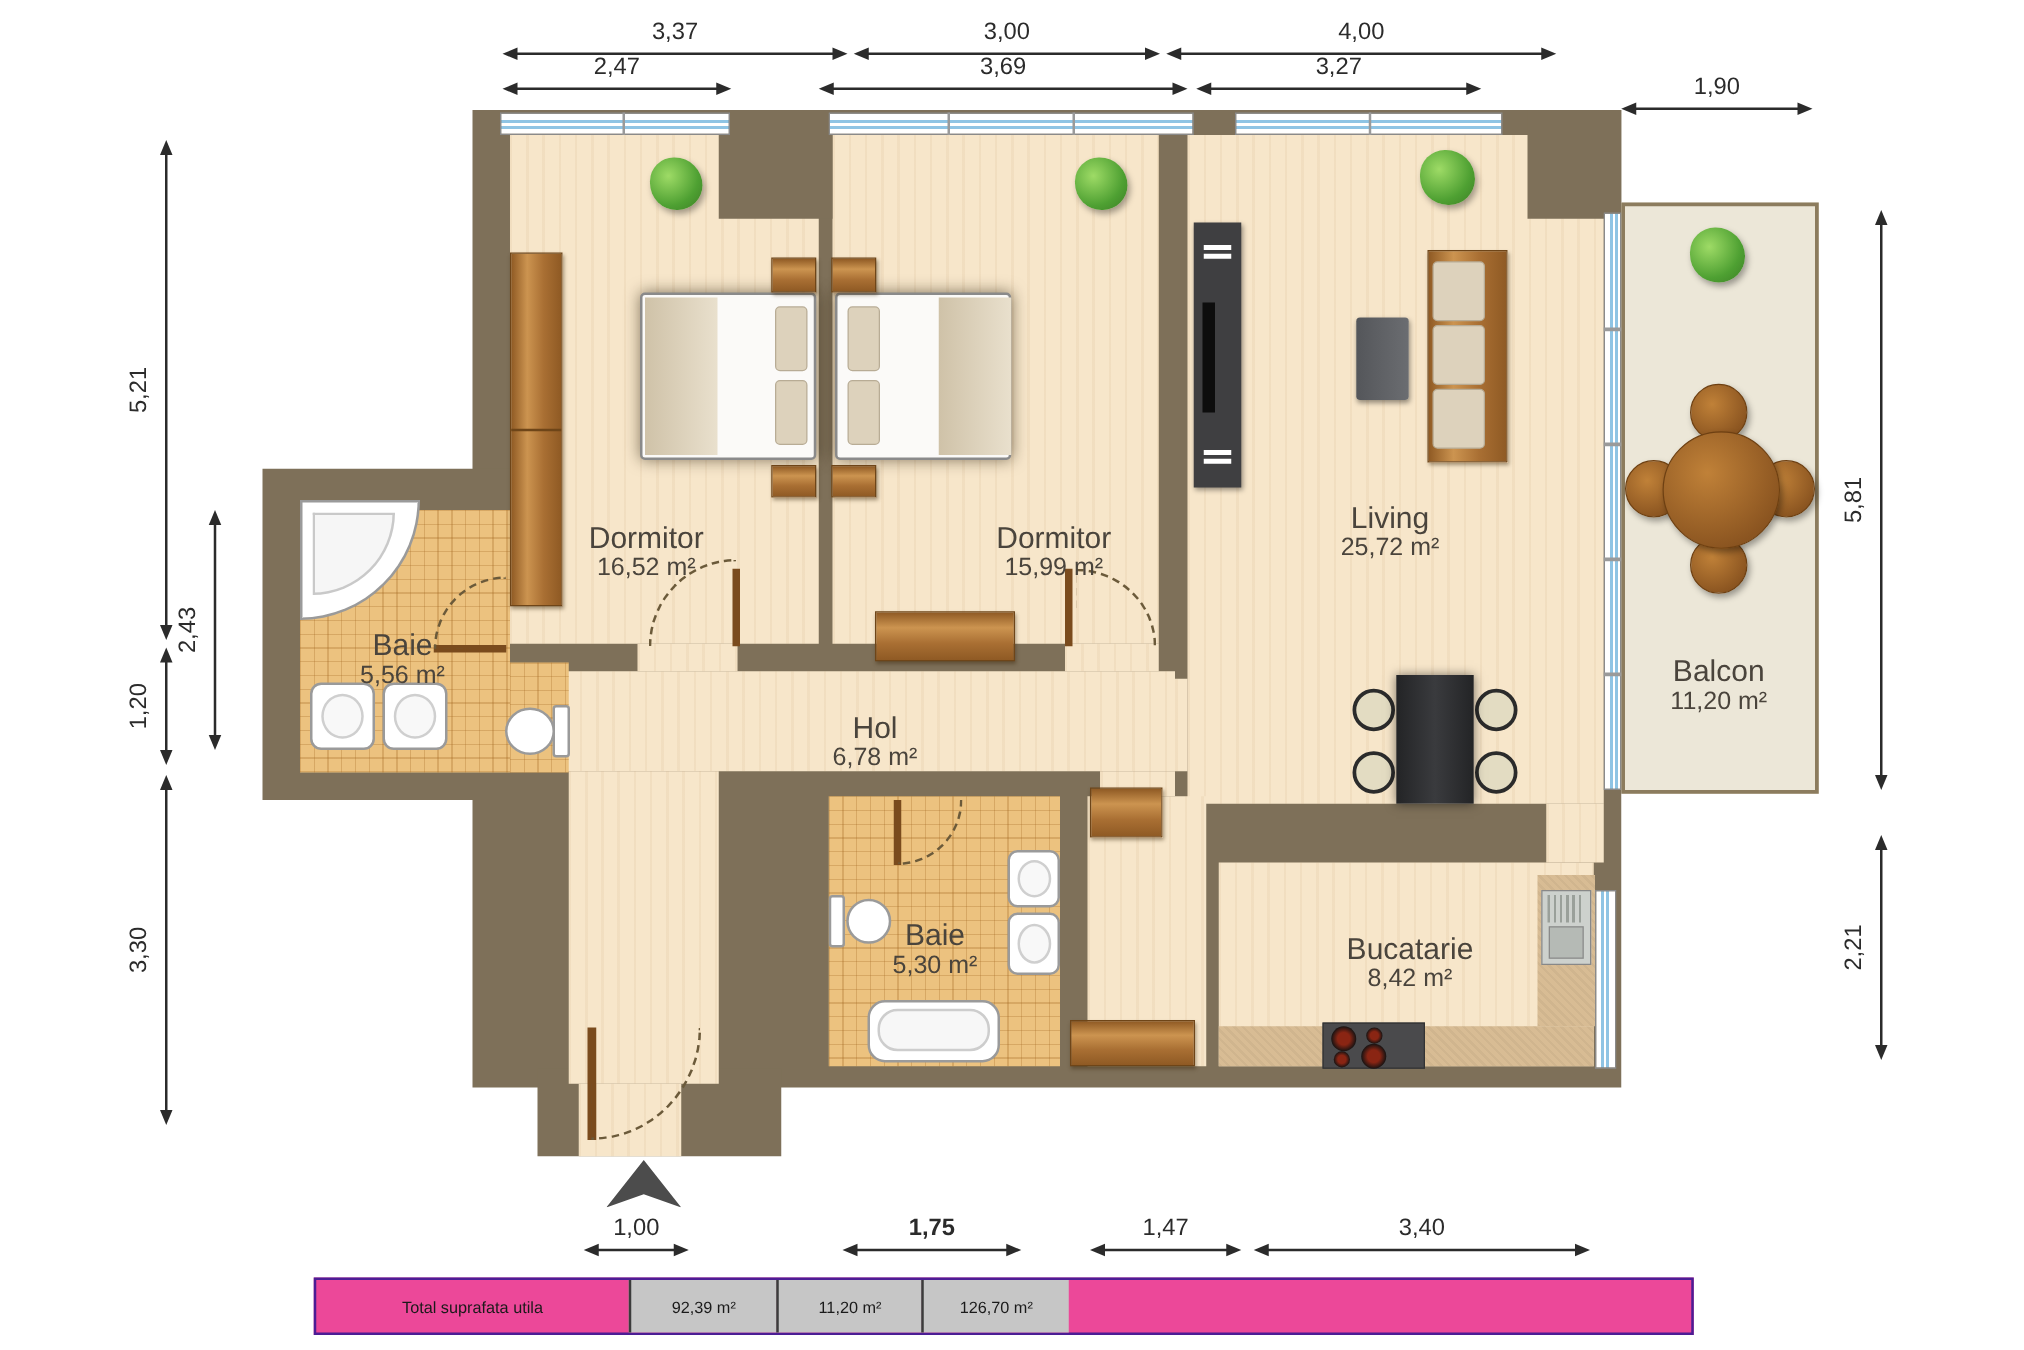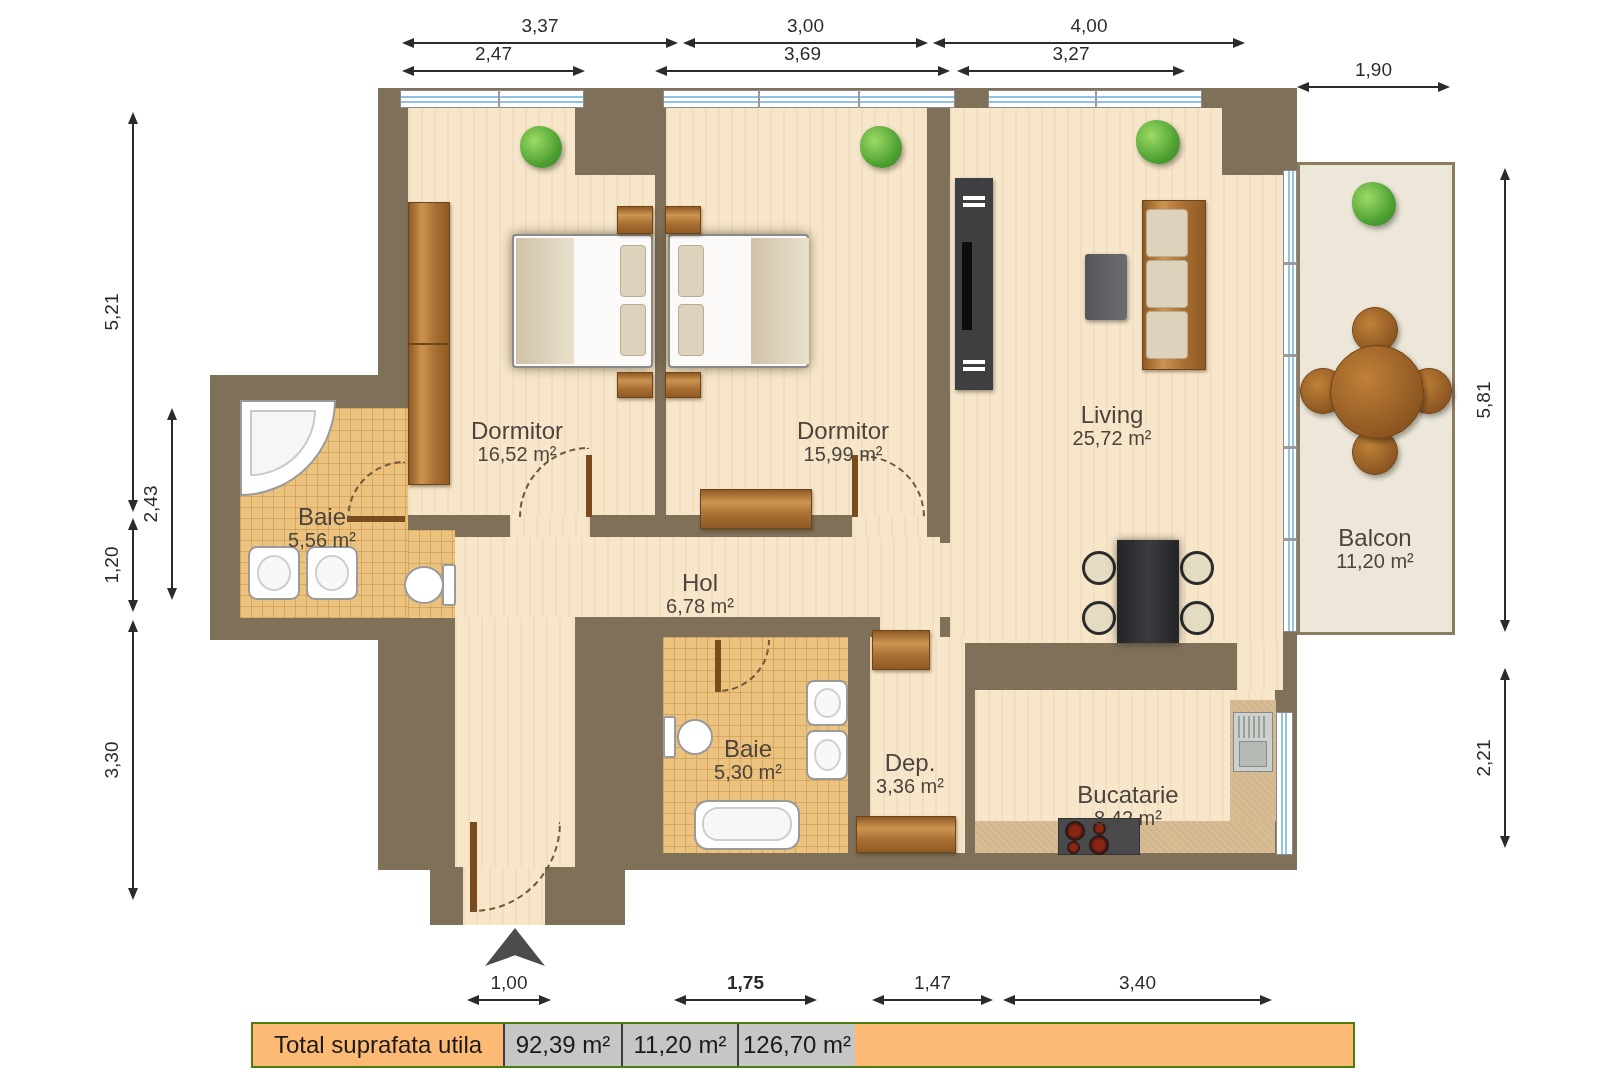--- a/index.html
+++ b/index.html
@@ -50,21 +50,21 @@
   .dchair{position:absolute;width:34px;height:34px;border-radius:50%;background:#e3dcc2;border:3px solid #2b2b2b;box-sizing:border-box;}
   .bitem{position:absolute;border-radius:50%;background:radial-gradient(circle at 38% 35%,#c08138,#8a5420 75%);border:1px solid #6e4012;box-shadow:2px 3px 5px rgba(0,0,0,.35);}
   .white{background:#fff;border:2px solid #9a9a9a;}
   .leaf{background:#7a4b1d;}
   .arc{position:absolute;border:0 dashed #6b5a3a;}
   .arc-tl{border-left-width:2px;border-top-width:2px;border-style:dashed;border-top-left-radius:100% 100%;}
   .arc-tr{border-right-width:2px;border-top-width:2px;border-style:dashed;border-top-right-radius:100% 100%;}
   .arc-br{border-right-width:2px;border-bottom-width:2px;border-style:dashed;border-bottom-right-radius:100% 100%;}
   
   #sumtable{position:absolute;left:251px;top:1022px;width:1100px;height:42px;display:flex;
-            border:2px solid #4d7c0f;background:#fdba74;font-size:24px;color:#1a1a1a;}
+            border:2px solid #4c1d95;background:#ec4899;font-size:13px;color:#1a1a1a;}
   #sumtable .cell{display:flex;align-items:center;justify-content:center;border-left:2px solid #3c3c3c;box-sizing:border-box;}
   #sumtable .cell:first-child{border-left:0;}
   #sumtable .val{background:#c6c6c6;}
   .northarrow{background:#4c4c4c;clip-path:polygon(50% 0,100% 100%,50% 72%,0 100%);}
 </style>
 </head>
 <body>
 
 <div id="stage">
 
@@ -230,25 +230,21 @@
     <div class="ar">5,56 m²</div>
   </div>
   <div class="rlabel" style="left:590px;top:570px;">
     <div class="nm">Hol</div>
     <div class="ar">6,78 m²</div>
   </div>
   <div class="rlabel" style="left:638px;top:736px;">
     <div class="nm">Baie</div>
     <div class="ar">5,30 m²</div>
   </div>
-  <div class="rlabel" style="left:800px;top:750px;">
-    <div class="nm">Dep.</div>
-    <div class="ar">3,36 m²</div>
-  </div>
-  <div class="rlabel" style="left:1018px;top:782px;">
+  <div class="rlabel" style="left:1018px;top:747px;">
     <div class="nm">Bucatarie</div>
     <div class="ar">8,42 m²</div>
   </div>
   <div class="rlabel" style="left:1265px;top:525px;">
     <div class="nm">Balcon</div>
     <div class="ar">11,20 m²</div>
   </div>
 
   <div class="dim dimh" style="left:402px;top:42px;width:276px;height:2px;">
     <span class="lb">3,37</span>

